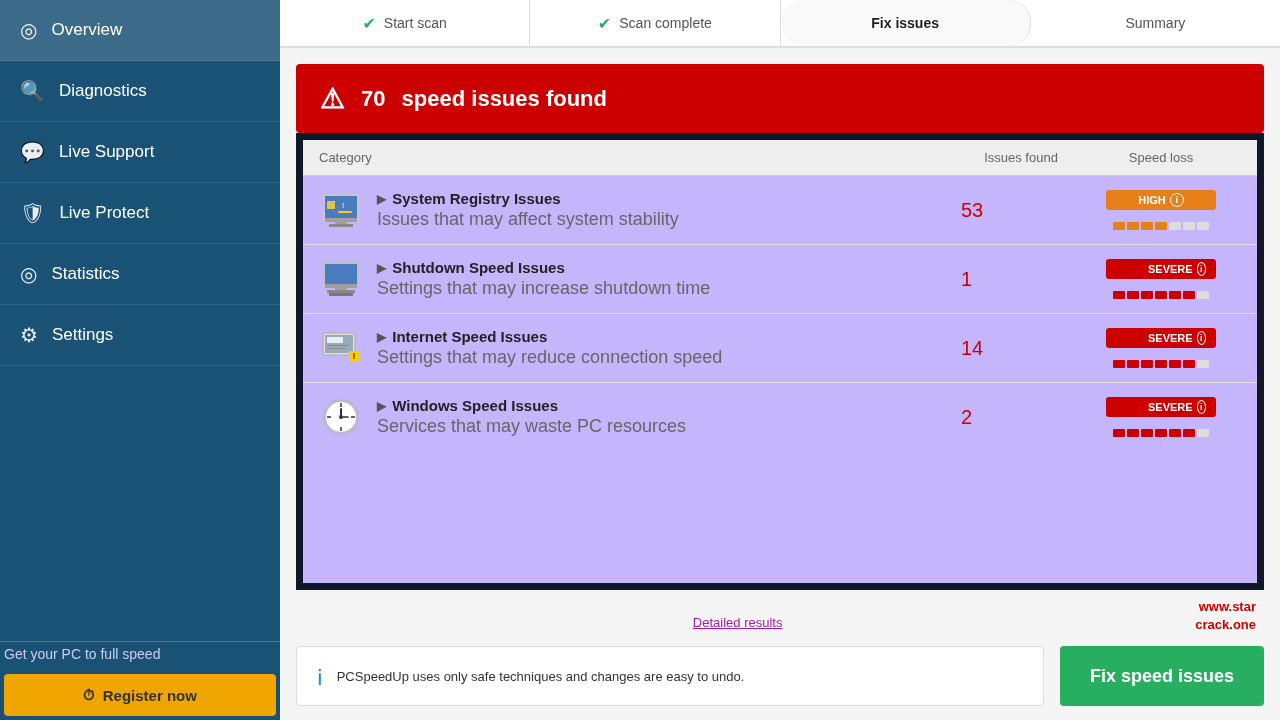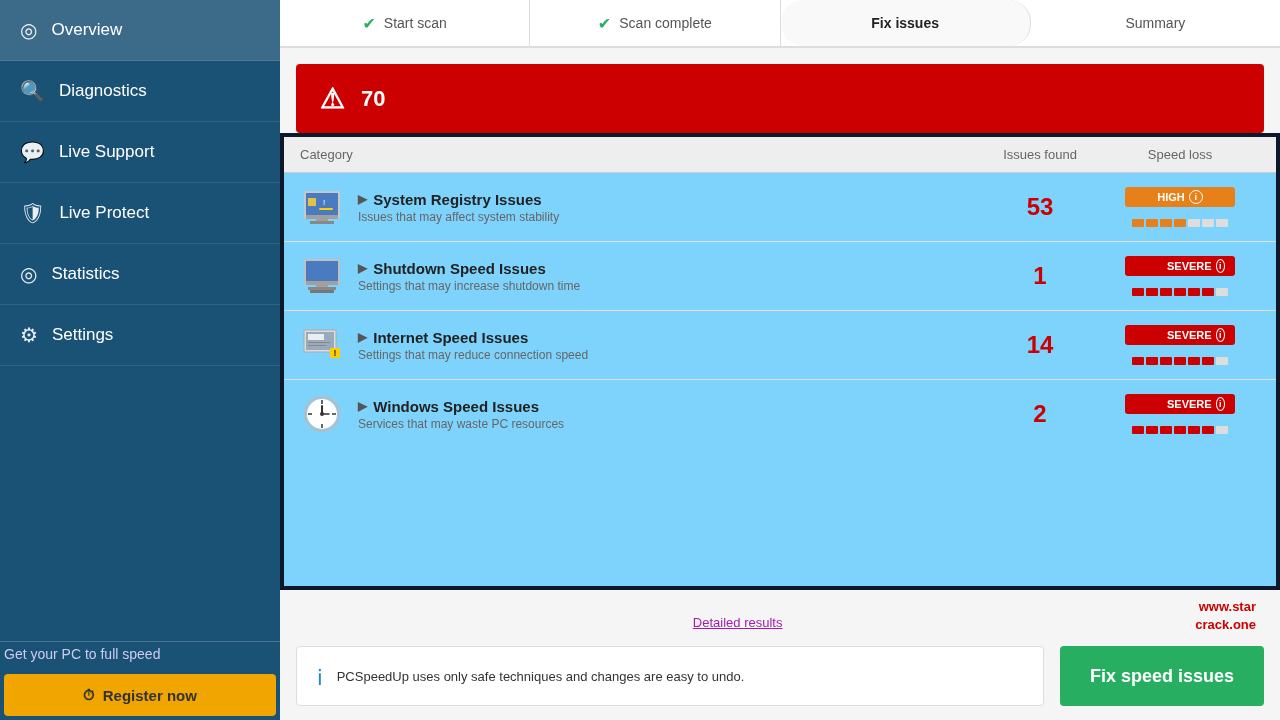--- a/index.html
+++ b/index.html
@@ -105,23 +105,23 @@
       font-size: 22px;
       font-weight: bold;
       gap: 16px;
     }
     .alert-icon {
       font-size: 28px;
     }
 
     
     .issues-table {
-      margin: 0 0;
-      background: #7dd3fc;
-      border: 4px solid #0f172a;
+      margin: 0 16px;
+      background: #c4b5fd;
+      border: 7px solid #0f172a;
       flex: 1;
     }
     .table-header {
       display: grid;
       grid-template-columns: 1fr 120px 160px;
       background: #eeeeee;
       border-bottom: 1px solid #ccc;
       padding: 10px 16px;
       font-size: 13px;
       color: #666;
@@ -156,32 +156,31 @@
     }
     .row-text .row-title {
       font-size: 15px;
       font-weight: bold;
       color: #222;
       display: flex;
       align-items: center;
       gap: 6px;
     }
     .row-text .row-subtitle {
-      font-size: 12px;
+      font-size: 18px;
       color: #666;
       margin-top: 2px;
     }
     .expand-arrow {
       color: #555;
       font-size: 12px;
     }
     .row-count {
-      text-align: center;
-      font-size: 24px;
-      font-weight: bold;
+      font-size: 20px;
+      font-weight: normal;
       color: #cc0000;
     }
     .row-speed {
       display: flex;
       flex-direction: column;
       align-items: center;
       gap: 12px;
     }
     .severity-badge {
       padding: 3px 10px;
@@ -323,20 +322,21 @@
       <span>Fix issues</span>
     </div>
     <div class="wizard-step">
       <span>Summary</span>
     </div>
   </div>
 
   <div class="alert-banner">
     <span class="alert-icon">⚠</span>
     <span>70</span>
+    <span>speed issues found</span>
   </div>
 
   <div class="issues-table">
     <div class="table-header">
       <div class="col-category">Category</div>
       <div class="col-issues">Issues found</div>
       <div class="col-speed">Speed loss</div>
     </div>
 
     <div class="table-row">

